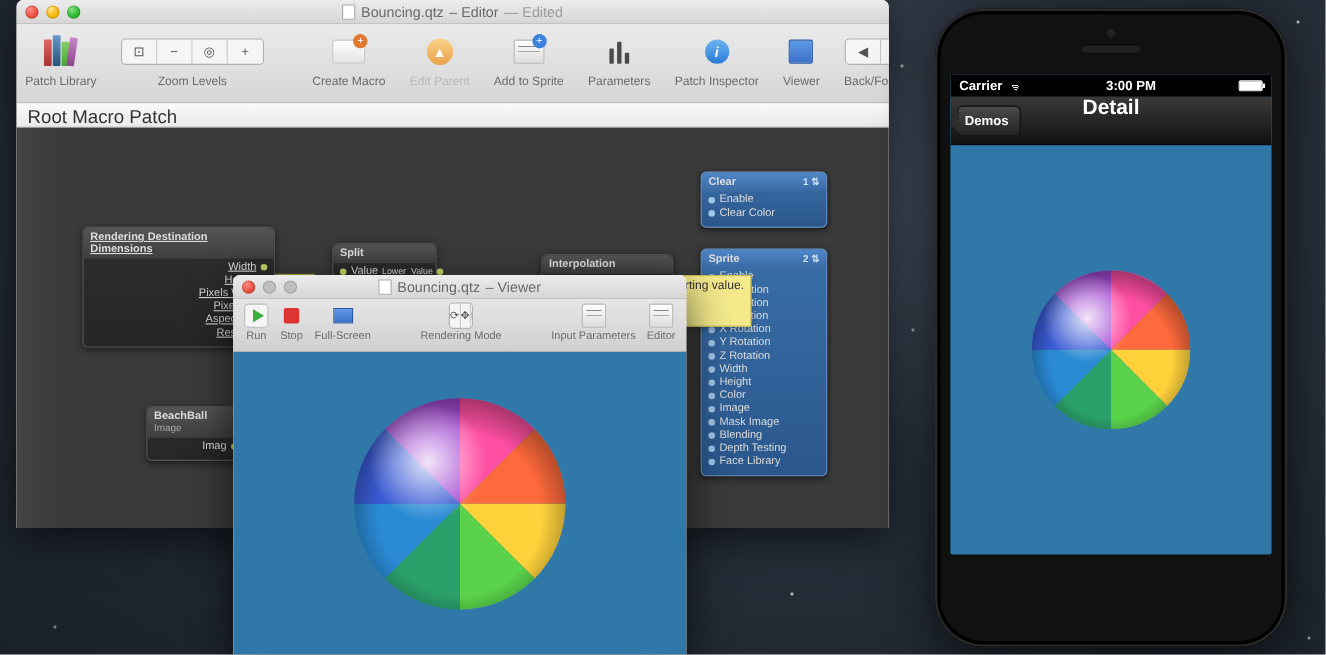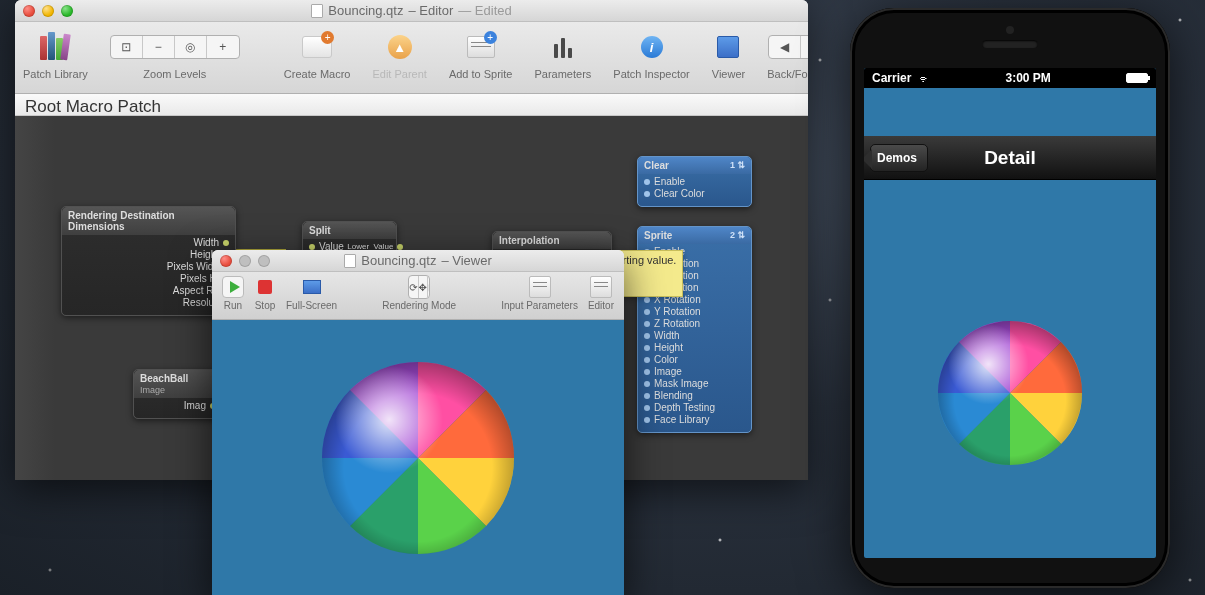--- a/index.html
+++ b/index.html
@@ -123,29 +123,29 @@
   .beachball{border-radius:50%;}
 
   
   .phone{
     position:absolute; right:35px; top:8px; width:320px; height:580px;
     background:#111;border-radius:44px;padding:60px 14px 0;
     box-shadow:0 10px 50px rgba(0,0,0,.7), inset 0 0 0 2px #2a2a2a, inset 0 0 0 5px #000;
   }
   .phone .earpiece{position:absolute;top:32px;left:50%;transform:translateX(-50%);width:55px;height:8px;background:#222;border-radius:4px;box-shadow:inset 0 1px 2px #000;}
   .phone .camera{position:absolute;top:18px;left:50%;transform:translateX(-50%);width:8px;height:8px;background:#222;border-radius:50%;}
-  .phone .screen{width:100%;height:490px;background:#2f78a8;border-radius:2px;overflow:hidden;position:relative;}
+  .phone .screen{width:100%;height:436px;background:#2f78a8;border-radius:2px;overflow:hidden;position:relative;}
   .statusbar{height:20px;background:#000;color:#fff;display:flex;align-items:center;justify-content:space-between;padding:0 8px;font-size:12px;font-weight:bold;}
   .statusbar .sig{display:flex;align-items:center;gap:5px;}
   .wifi{width:14px;height:10px;position:relative;}
   .wifi::before{content:"";position:absolute;inset:0;background:radial-gradient(circle at 50% 100%,transparent 0,transparent 1px,#fff 1px,#fff 2px,transparent 2px,transparent 3px,#fff 3px,#fff 4px,transparent 4px,transparent 5px,#fff 5px,#fff 6px,transparent 6px);clip-path:polygon(50% 100%,0 0,100% 0);}
   .batt{width:22px;height:10px;border:1px solid #fff;border-radius:2px;position:relative;}
   .batt::after{content:"";position:absolute;right:-3px;top:2px;width:2px;height:4px;background:#fff;}
   .batt i{display:block;height:100%;width:100%;background:#fff;}
-  .navbar{height:44px;background:linear-gradient(#3a3a3a,#111);display:flex;align-items:center;justify-content:center;position:relative;color:#fff;border-bottom:1px solid #000;margin-top:48px;}
+  .navbar{height:44px;background:linear-gradient(#3a3a3a,#111);display:flex;justify-content:center;position:relative;color:#fff;border-bottom:1px solid #000;}
   .navbar .title{font-size:19px;font-weight:bold;}
   .navbar .back{position:absolute;left:6px;top:8px;height:28px;display:flex;align-items:center;background:linear-gradient(#4a4a4a,#232323);border:1px solid #111;border-radius:5px;padding:0 10px 0 6px;font-size:12px;font-weight:bold;color:#fff;}
   .navbar .back::before{content:"";position:absolute;left:-9px;top:4px;width:0;height:0;border-right:10px solid #2e2e2e;border-top:10px solid transparent;border-bottom:10px solid transparent;}
   .phone-content{display:flex;align-items:center;justify-content:center;height:calc(100% - 64px);}
 
   .disabled{color:#b8b8b8 !important;}
   .right-align{text-align:right;}
 </style>
 </head>
 <body>
@@ -244,21 +244,21 @@
 
   <div class="path-bar">
     <span>Root Macro Patch</span>
   </div>
 
   <div class="canvas">
 
     <div class="wire" style="left:215px;top:133px;width:56px;"></div>
     <div class="wire" style="left:362px;top:134px;width:115px;"></div>
 
-    <div class="patch dark" style="left:46px;top:90px;width:175px;">
+    <div class="patch dark" style="left:60px;top:90px;width:175px;text-decoration:underline;">
       <div class="hdr">Rendering Destination Dimensions</div>
       <div class="body right-align">
         <div class="row" style="justify-content:flex-end;">
             <span>Width</span>
             <span class="port"></span>
           </div>
         <div class="row" style="justify-content:flex-end;">
             <span>Height</span>
             <span class="port"></span>
           </div>

